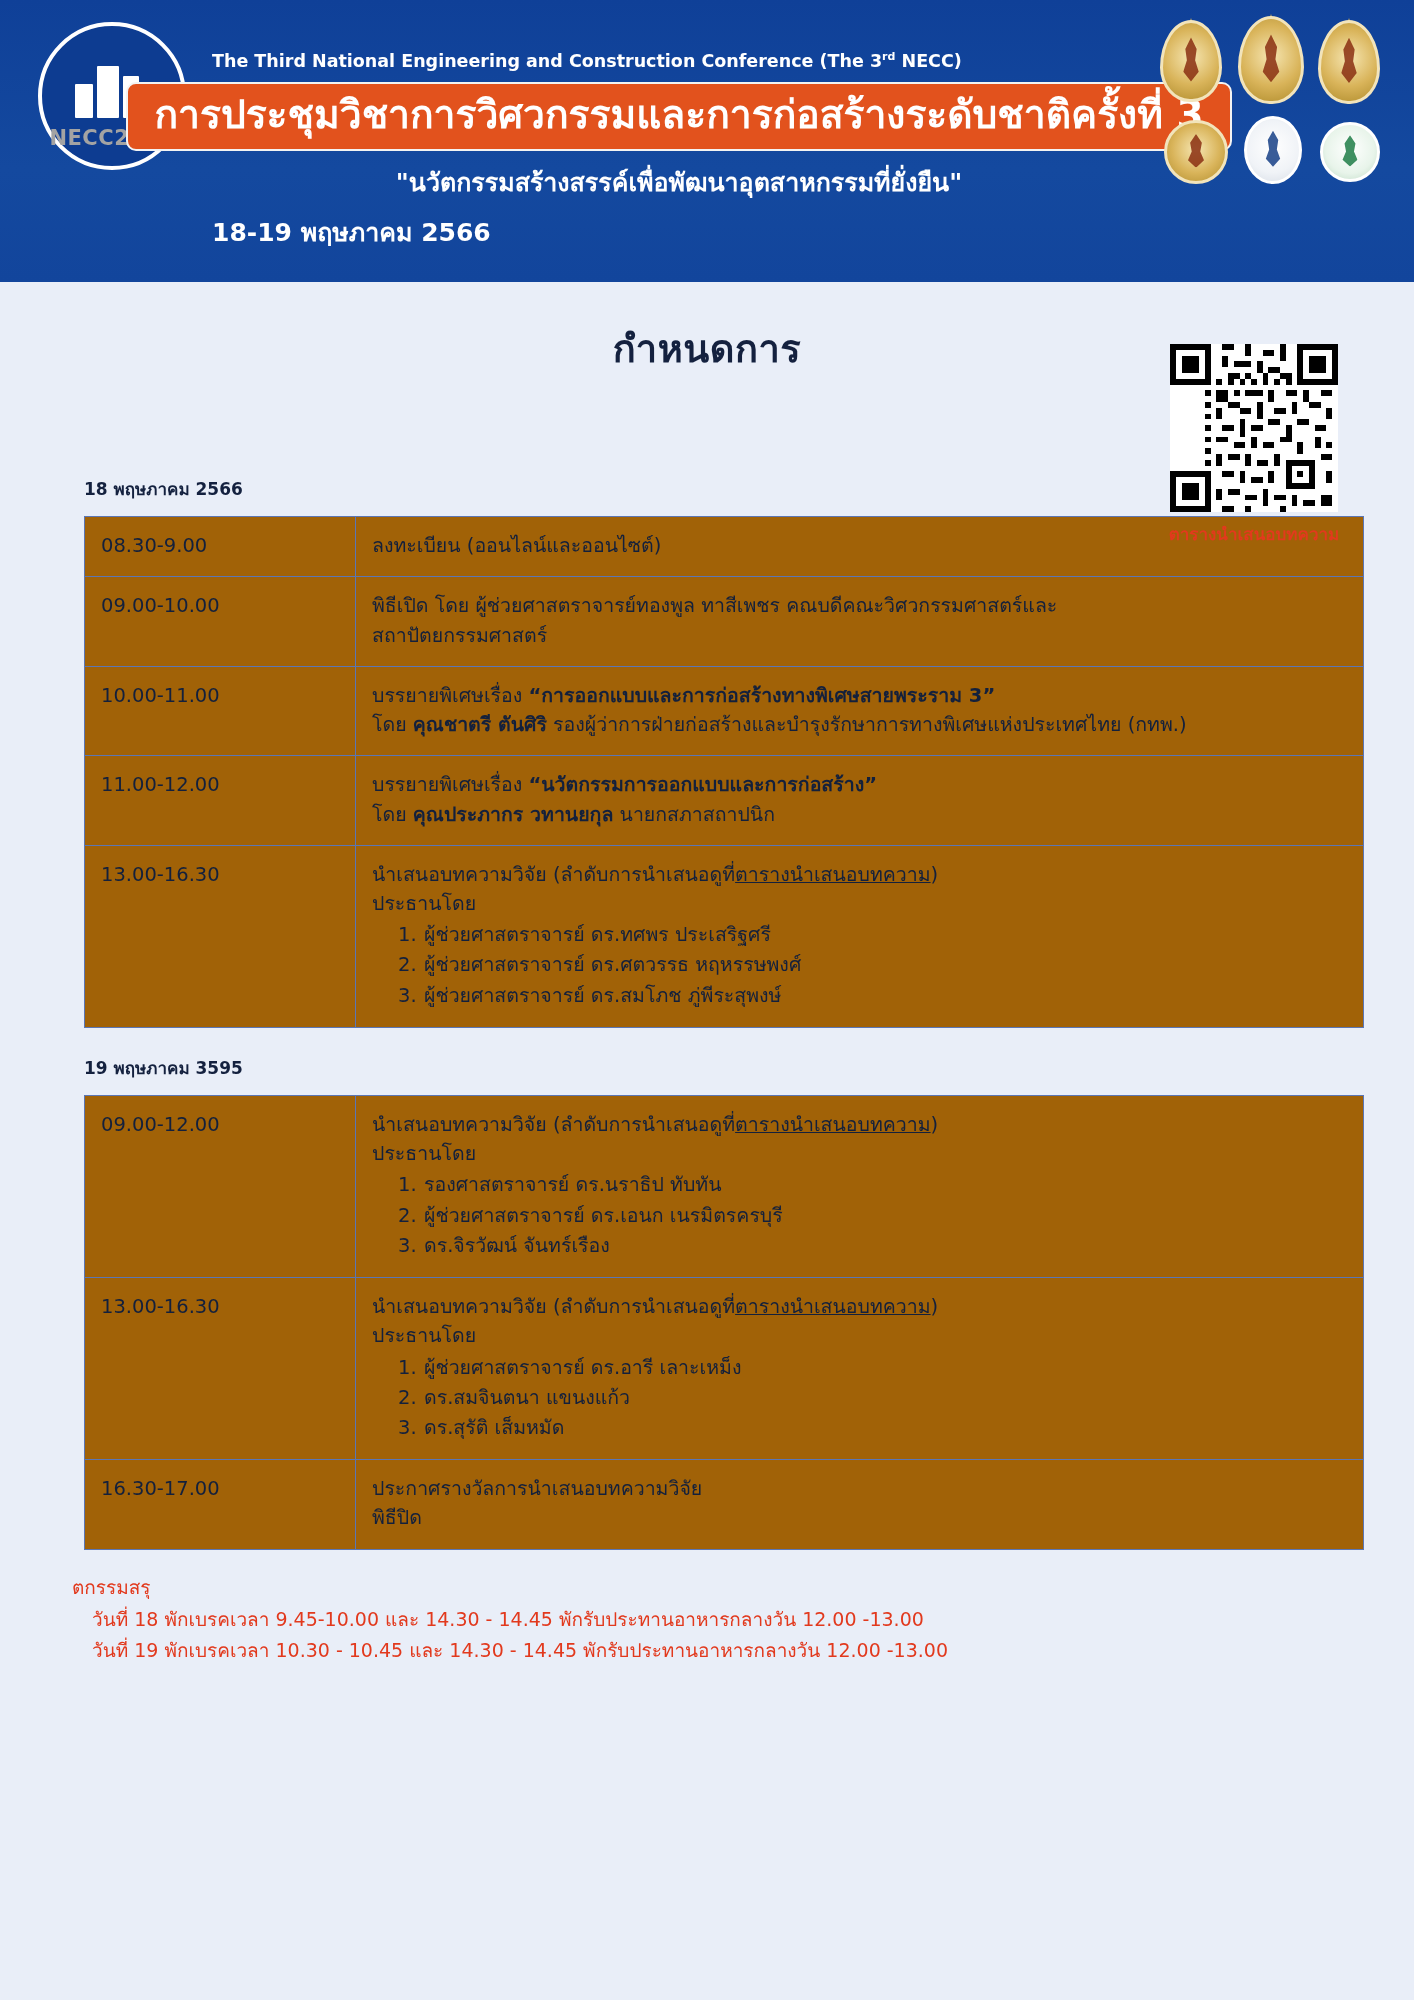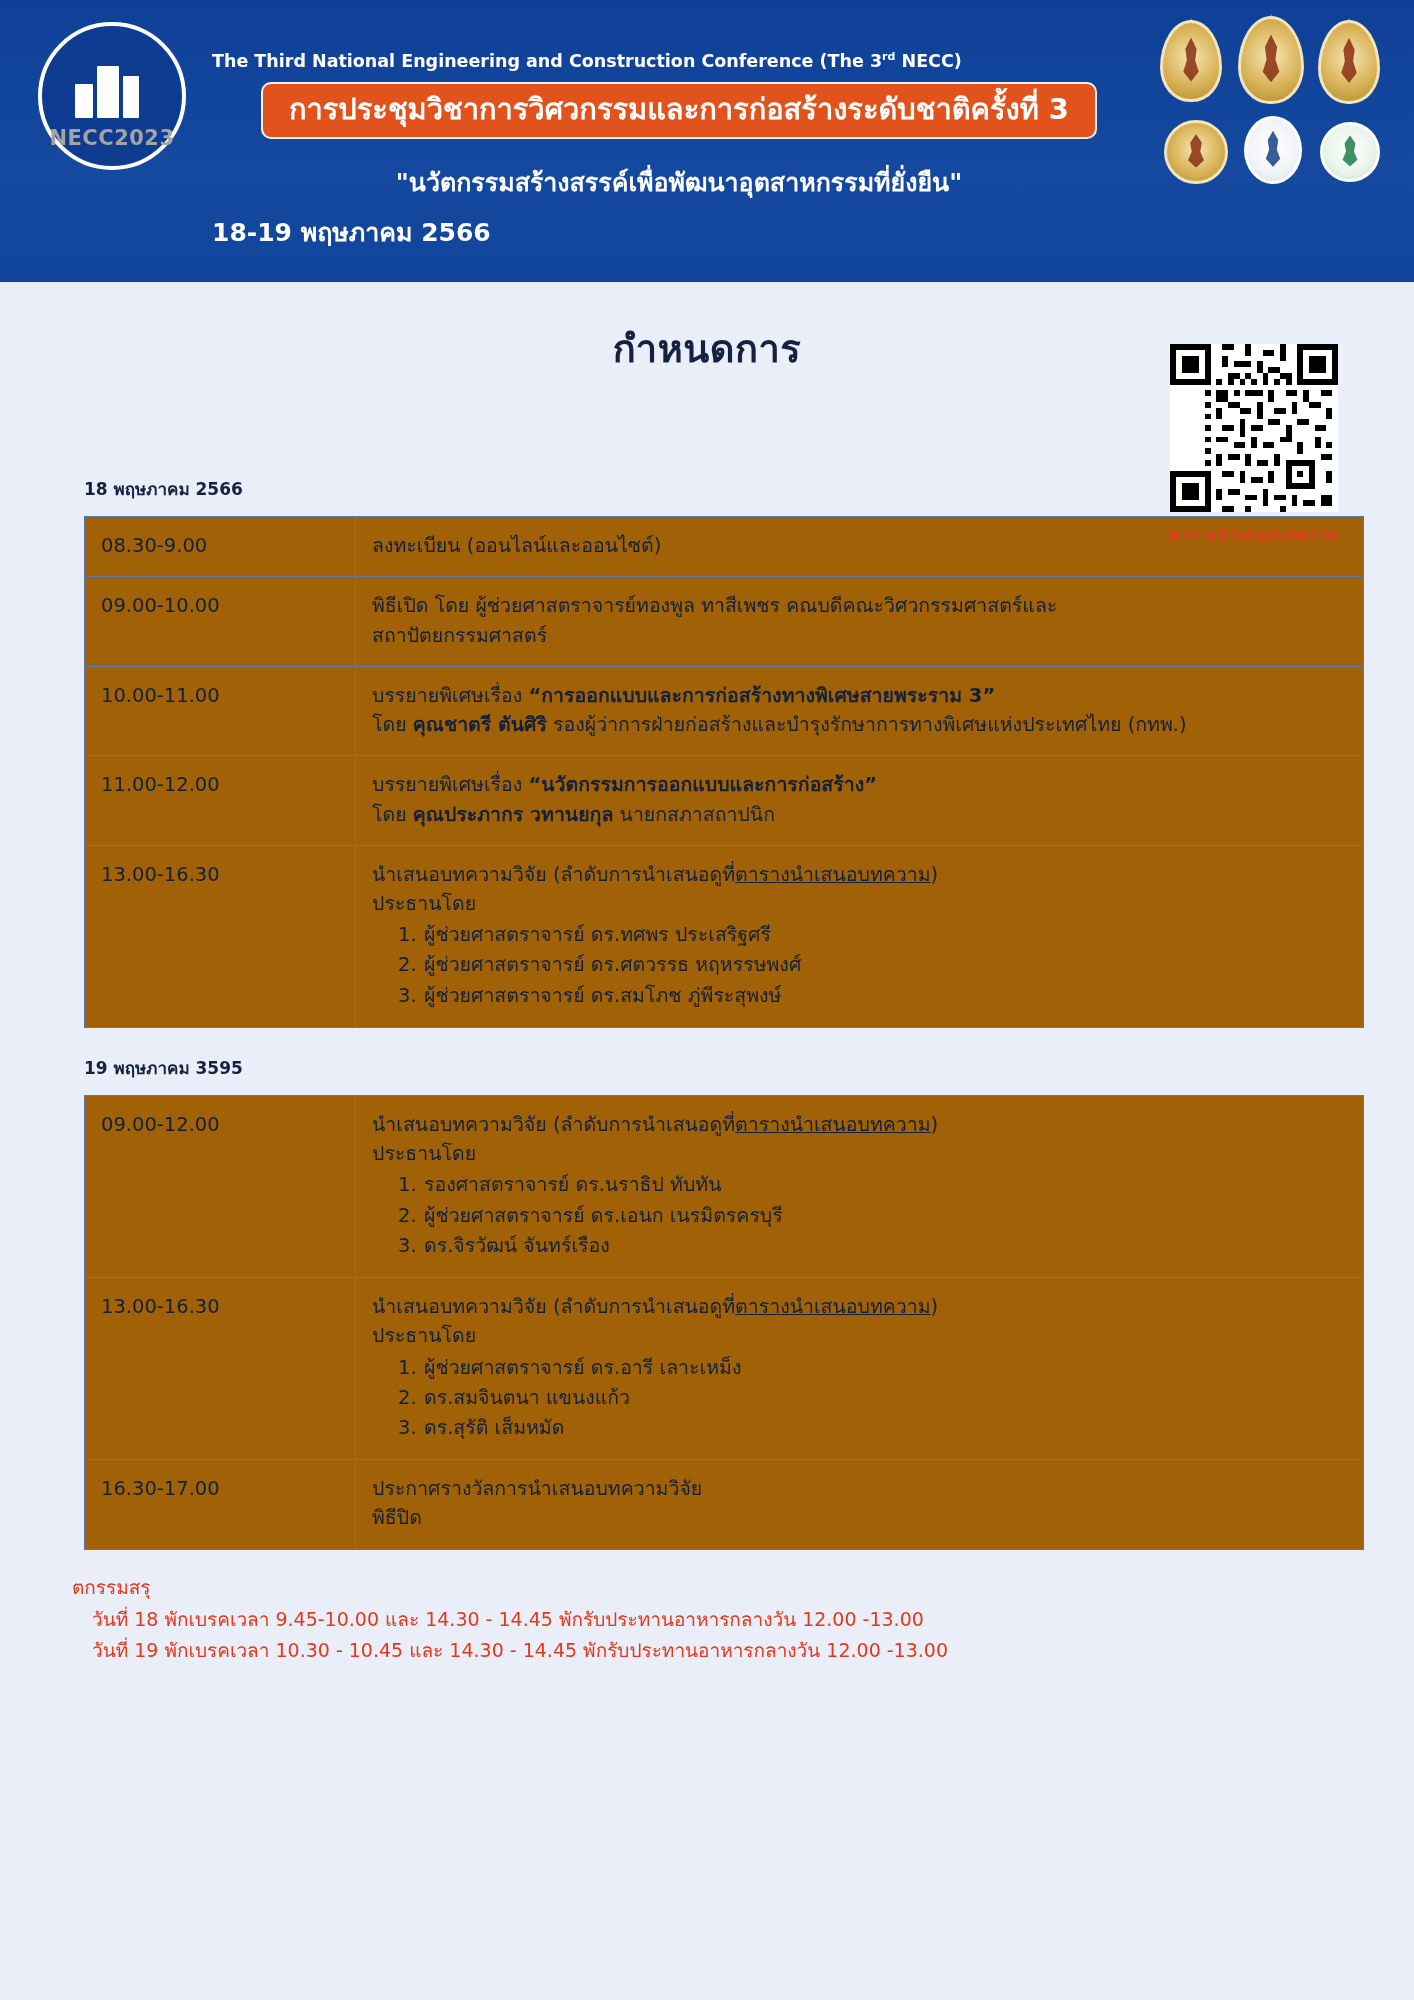--- a/index.html
+++ b/index.html
@@ -85,21 +85,21 @@
     position: absolute;
     left: 212px;
     right: 268px;
     top: 82px;
     display: flex;
     justify-content: center;
   }
   .banner-title-th {
     background: #e2521d;
     color: #ffffff;
-    font-size: 29px;
+    font-size: 39px;
     font-weight: bold;
     padding: 9px 26px 11px 26px;
     border-radius: 10px;
     border: 2px solid #f3f3f3;
     white-space: nowrap;
     line-height: 1.15;
   }
   .banner-sub {
     position: absolute;
     left: 212px;

